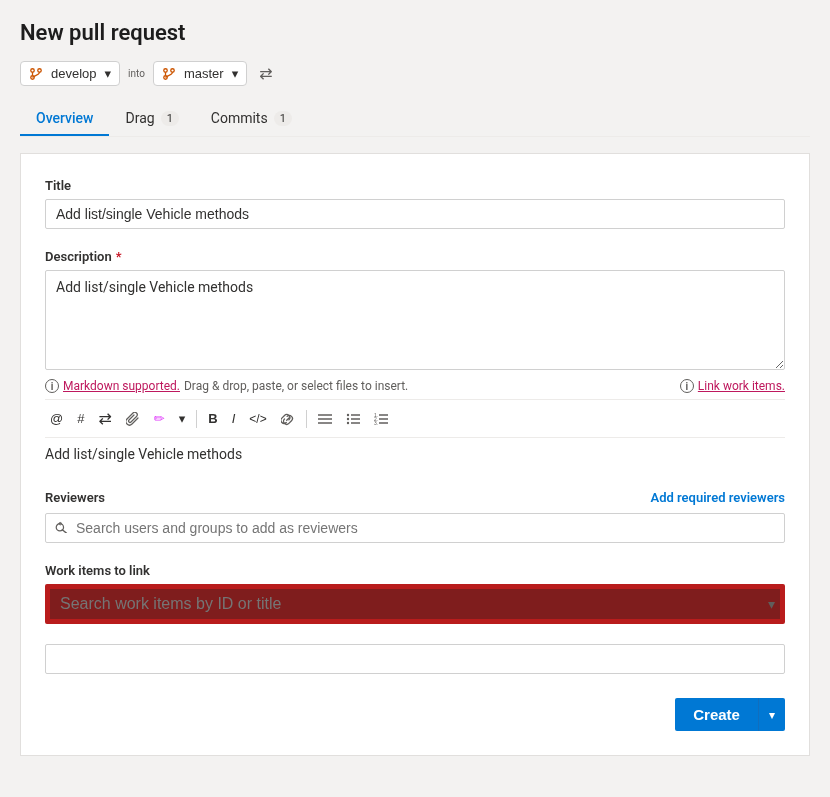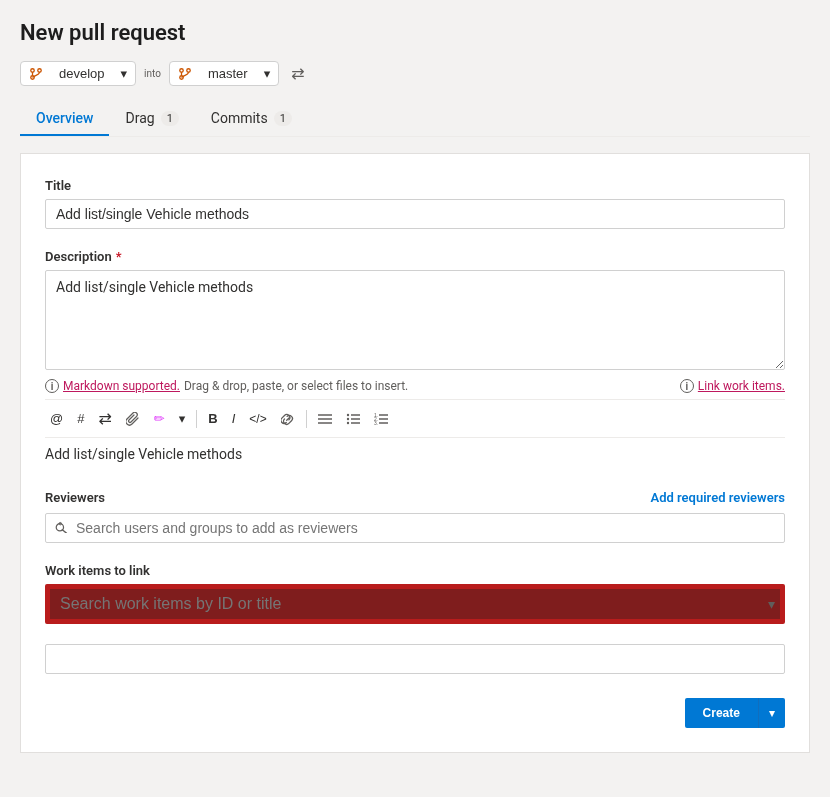--- a/index.html
+++ b/index.html
@@ -19,21 +19,21 @@
     }
     .branch-bar {
       display: flex;
       align-items: center;
       gap: 8px;
       margin-bottom: 16px;
     }
     .branch-btn {
       display: flex;
       align-items: center;
-      gap: 16px;
+      gap: 8px;
       background: white;
       border: 1px solid #d0d0d0;
       border-radius: 4px;
       padding: 4px 8px;
       cursor: pointer;
       font-size: 13px;
       color: #323130;
     }
     .branch-icon {
       width: 14px;
@@ -259,21 +259,21 @@
     }
     .create-btn-group {
       display: flex;
       align-items: stretch;
     }
     .create-btn-main {
       background: #0078d4;
       color: white;
       border: none;
       padding: 8px 18px;
-      font-size: 12px;
+      font-size: 15px;
       font-weight: 600;
       cursor: pointer;
       border-radius: 2px 0 0 2px;
     }
     .create-btn-caret {
       background: #0078d4;
       color: white;
       border: none;
       border-left: 1px solid #106ebe;
       padding: 8px 10px;

